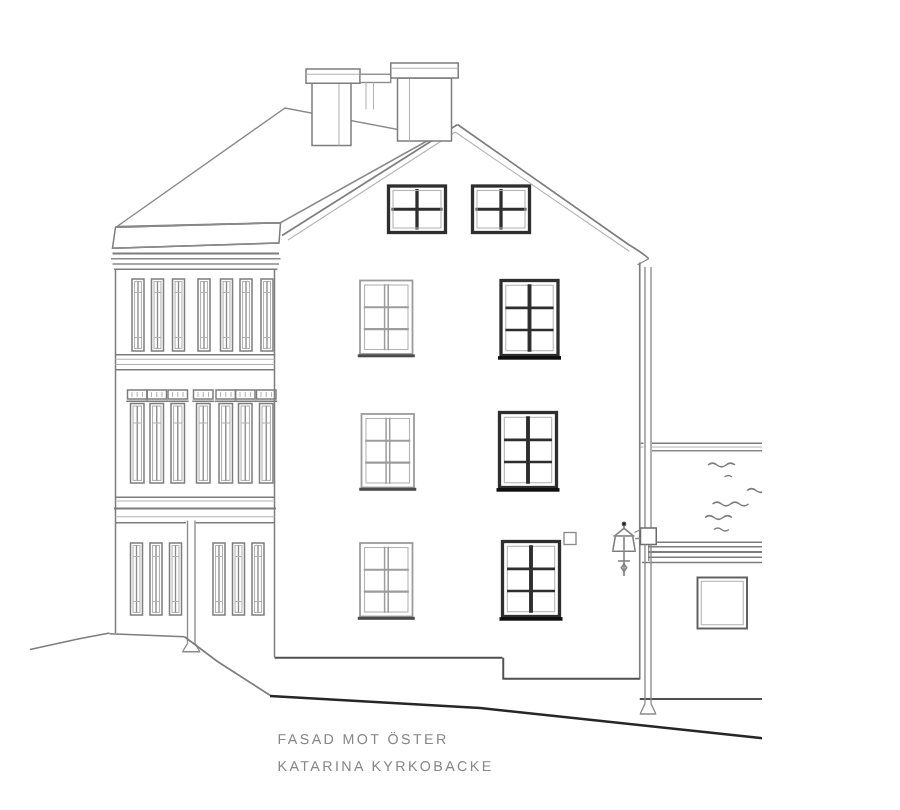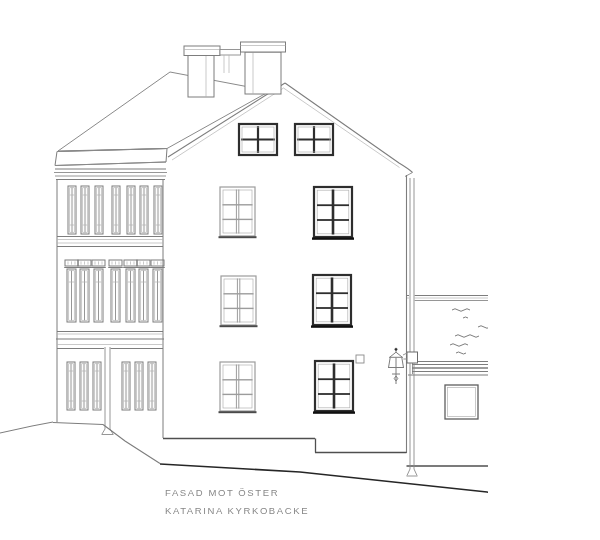--- a/index.html
+++ b/index.html
@@ -1,17 +1,17 @@
 <!DOCTYPE html>
 <html><head>
 <meta charset="utf-8">
 <style>
   html,body{margin:0;padding:0;background:#ffffff;}
   #stage{position:relative;width:488px;height:540px;background:#ffffff;overflow:hidden;
-         font-family:"Liberation Sans", sans-serif;}
+         font-family:"Liberation Sans", sans-serif;padding-left:20px;}
   svg line, svg rect, svg path, svg polyline, svg polygon{fill:none;stroke:#7d7d7d;stroke-width:1;}
   .thin{stroke:#b2b2b2;stroke-width:0.7;}
   .mid{stroke:#8a8a8a;stroke-width:0.9;}
   .dark{stroke:#2e2e2e;}
   .ground{stroke:#262626;stroke-width:1.6;}
   .base{stroke:#4f4f4f;stroke-width:1.3;}
   .whitefill{fill:#ffffff;stroke:none;}
   .label{font-family:"Liberation Sans", sans-serif;font-size:9.5px;letter-spacing:1.6px;
          fill:#878787;stroke:none;}
 </style>

